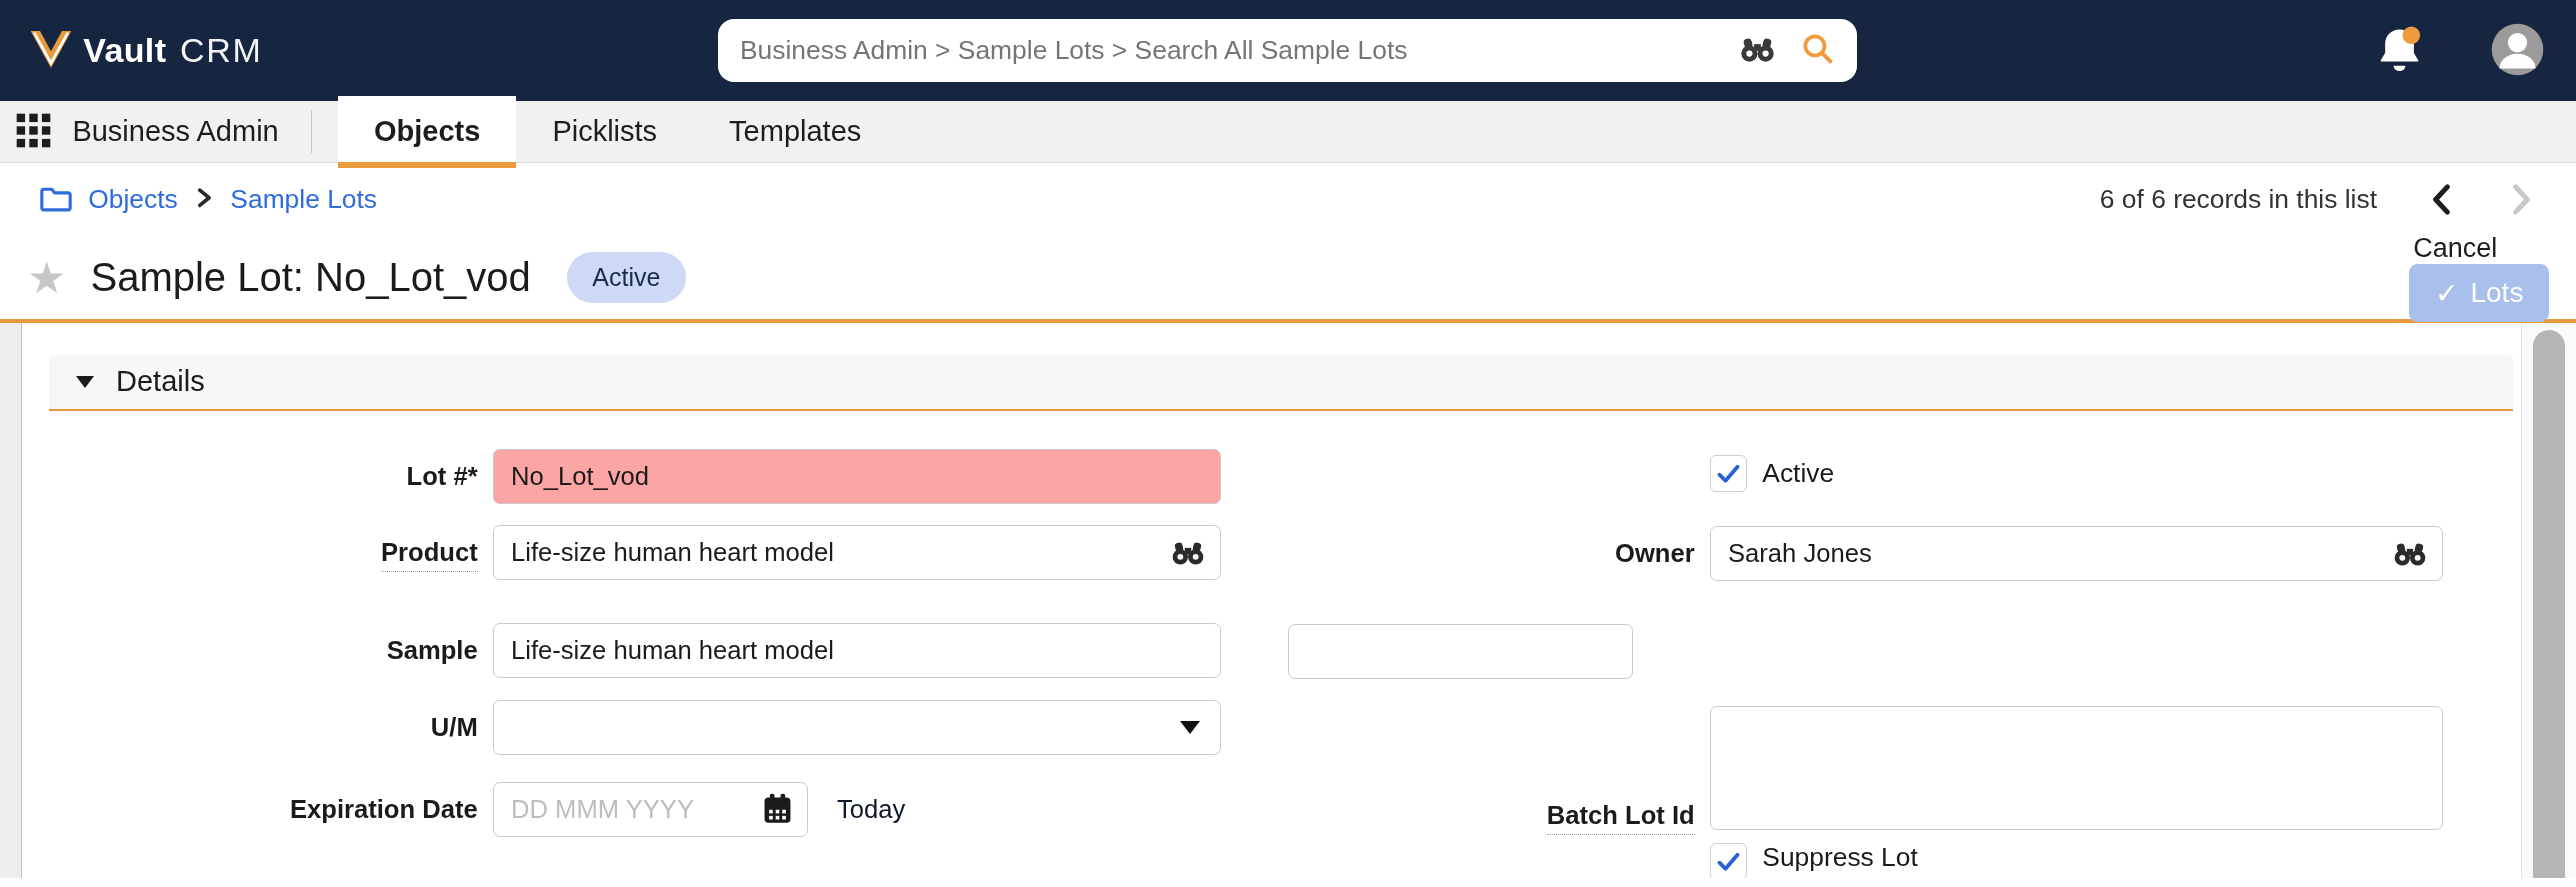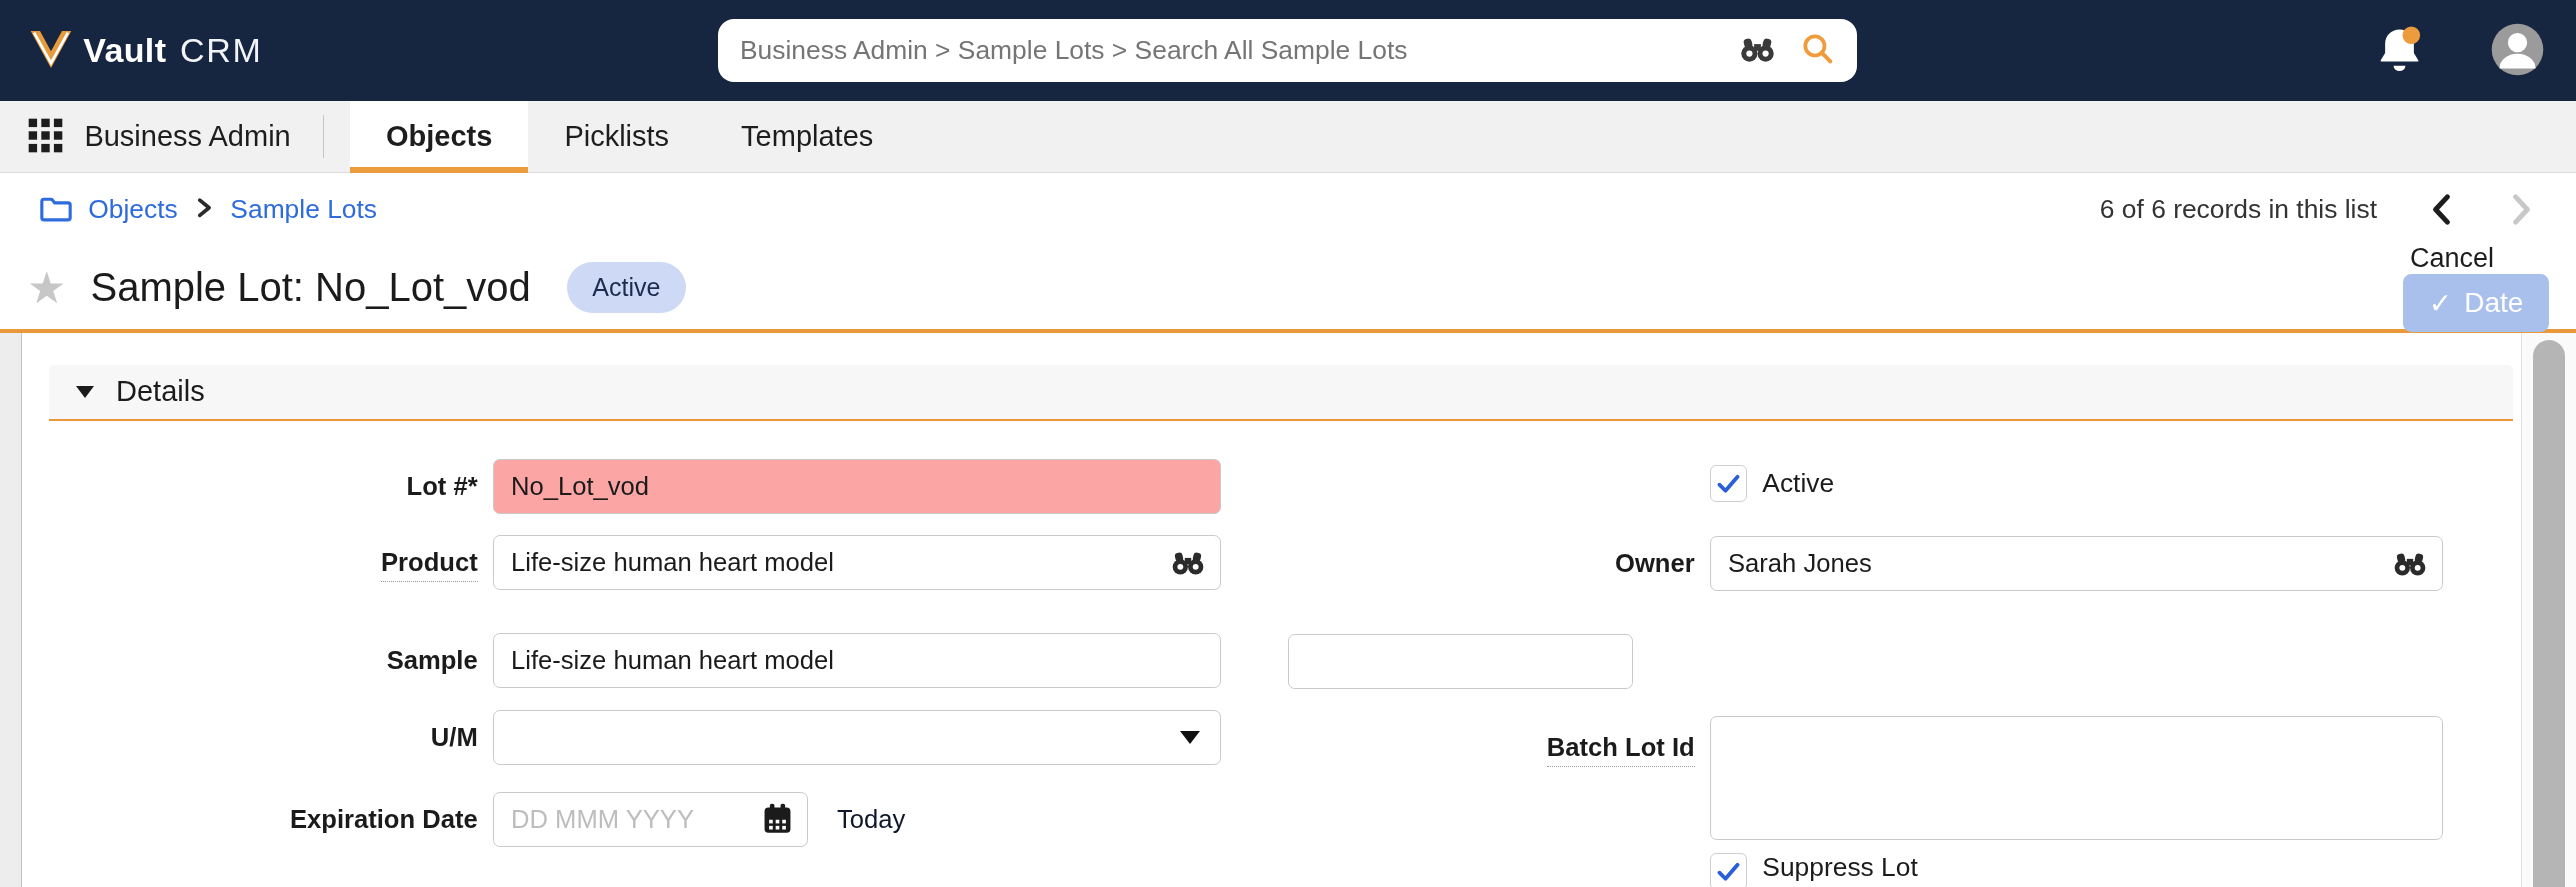--- a/index.html
+++ b/index.html
@@ -13,21 +13,21 @@
   .brand-crm { color:#f2f4f8; font-size:34px; font-weight:normal; letter-spacing:1.7px; margin-left:3.4px; }
   .searchbar { position:absolute; left:718px; top:19px; width:1139px; height:63px; background:#fff;
     border-radius:16px; display:flex; align-items:center; padding:0 22px; }
   .searchbar input { flex:1; border:none; outline:none; font-size:26.4px; color:#555; font-family:inherit; background:transparent; }
   .searchbar input::placeholder { color:#757575; }
   .search-icons { display:flex; align-items:center; gap:24px; }
   .topbar-right { position:absolute; right:31px; top:0; height:101px; display:flex; align-items:center; gap:66px; }
   .bell-wrap { position:relative; width:49px; height:53px; cursor:pointer; }
 
   
-  .navrow { height:72px; background:#F1F1F2; border-bottom:0.9px solid #DBDBDB; display:flex; align-items:center; padding-left:27px; }
+  .navrow { height:62px; background:#F1F1F2; border-bottom:0.9px solid #DBDBDB; display:flex; align-items:center; padding-left:15px; }
   .app-label { font-size:29px; color:#1d1d1d; margin-left:20.4px; }
   .nav-divider { width:1.7px; height:43px; background:#C6C6C6; margin:0 25.6px 0 32px; }
   .tab { height:72px; display:flex; align-items:center; padding:0 36px; font-size:29px; color:#1d1d1d; position:relative; cursor:pointer; }
   .tab.active { background:#fff; font-weight:bold; }
   .tab.active::after { content:""; position:absolute; left:0; right:0; bottom:0; height:6px; background:#EC9B3D; }
 
   
   .crumb-row { height:73px; display:flex; align-items:center; padding:0 39px; background:#fff; }
   .crumb-left { display:flex; align-items:center; gap:15.3px; }
   .crumb-link { color:#2E6BDB; font-size:26.4px; text-decoration:none; cursor:pointer; }
@@ -53,21 +53,21 @@
   .vscroll .thumb { position:absolute; left:11px; width:32px; top:6.8px; bottom:-25.6px; background:#B5B5B5; border-radius:17px; }
 
   .details-header { position:absolute; left:49px; right:63px; top:31.5px; height:56px; background:#F7F7F7;
     border-bottom:2.6px solid #E9993B; border-radius:5.1px 5.1px 0 0; display:flex; align-items:center; padding:0 27px; cursor:pointer; }
   .tri-down { width:0; height:0; border-left:9.4px solid transparent; border-right:9.4px solid transparent; border-top:12.8px solid #1b1b1b; }
   .details-title { font-size:29px; color:#1b1b1b; margin-left:22px; }
 
   .form-left  { position:absolute; left:49px;  top:126px; width:1218px; }
   .form-right { position:absolute; left:1288px; top:132px; width:1227px; }
   .frow { display:flex; align-items:center; }
-  .frow.top-align { align-items:flex-start; }
+  .frow.top-align { align-items:flex-end; }
   .flabel { width:444px; flex-shrink:0; text-align:right; padding-right:15.3px; font-size:25.6px; font-weight:bold; color:#1b1b1b; }
   .form-right .flabel { width:422px; }
   .frow.top-align .flabel { padding-top:17px; }
   .dotted { border-bottom:1.7px dotted #9a9a9a; padding-bottom:5.1px; }
   .finput { height:55px; border:1.7px solid #C9C9C9; border-radius:6.8px; background:#fff; font-size:25.6px; color:#1b1b1b;
     padding:0 17px; outline:none; font-family:inherit; }
   .finput::placeholder { color:#BDBDBD; }
   .yellow { background:#fca5a5; }
   .w-std  { width:728px; }
   .w-date { width:315px; }
@@ -206,21 +206,21 @@
 </div>
 
 <div class="title-row">
   <span class="star">★</span>
   <h1 class="page-title">Sample Lot: No_Lot_vod</h1>
   <span class="status-badge">Active</span>
   <div class="title-actions">
     <button class="cancel-btn">Cancel</button>
     <button class="save-btn">
       <span>✓</span>
-      <span>Date</span>
+      <span>Lots</span>
     </button>
   </div>
 </div>
 <div class="orange-rule"></div>
 
 <div class="content">
   <div class="left-rail"></div>
   <div class="vscroll">
     <div class="thumb"></div>
   </div>

